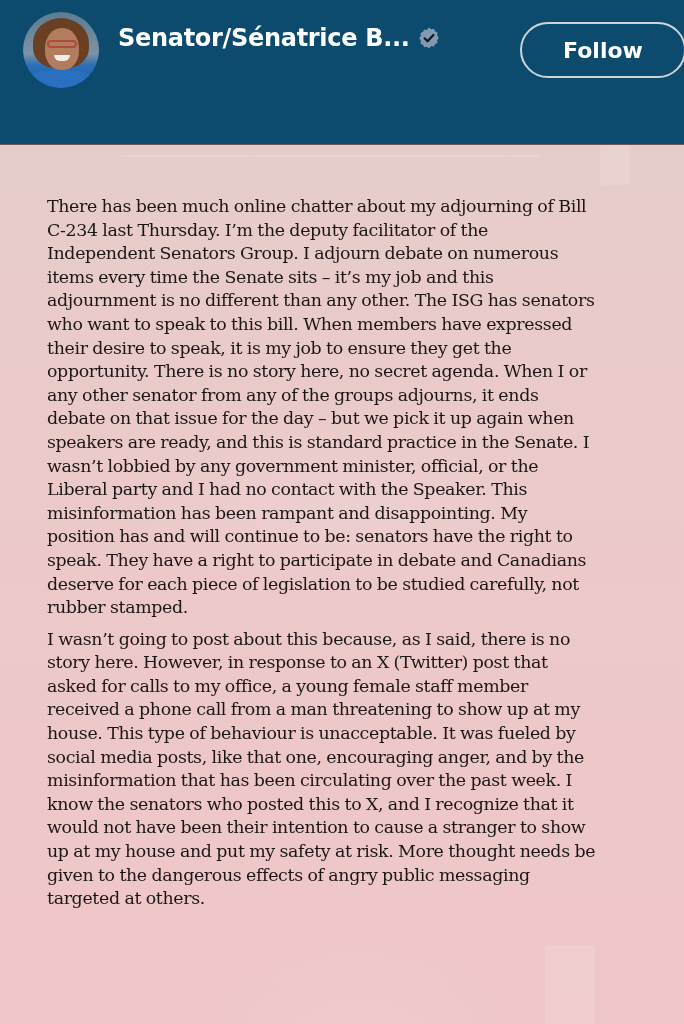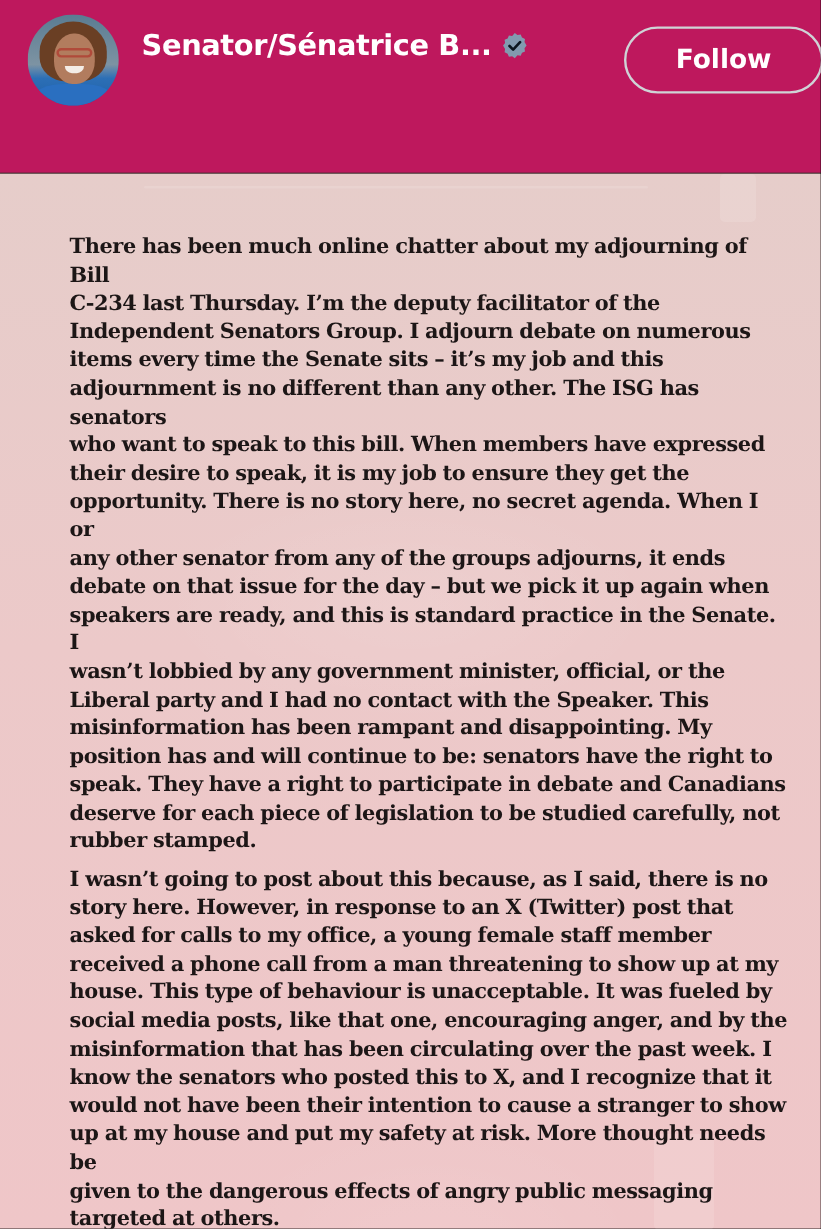--- a/index.html
+++ b/index.html
@@ -12,21 +12,21 @@
     overflow: hidden;
     position: relative;
     background: #000;
     font-family: "DejaVu Sans", sans-serif;
   }
   .header {
     position: absolute;
     left: 0; top: 0;
     width: 684px;
     height: 144px;
-    background: #be185d;
+    background: #0c4a6e;
   }
   .avatar {
     position: absolute;
     left: 23px; top: 12px;
     width: 76px; height: 76px;
     border-radius: 50%;
     overflow: hidden;
     background: radial-gradient(circle at 50% 38%, #b07a5c 0 22%, #6b4028 23% 34%, transparent 35%),
                 linear-gradient(180deg, #5a7c92 0%, #7d93a3 55%, #2c6fb6 70%, #1f5fa8 100%);
   }
@@ -134,23 +134,22 @@
     left: 46px; top: 50px;
     width: 610px;
     color: #1c1616;
     font-family: "DejaVu Serif", serif;
     font-size: 17.4px;
     line-height: 23.6px;
     letter-spacing: -0.35px;
     word-spacing: -0.5px;
   }
   .post-text p {
-    margin: 0 0 8px 12px;
+    margin: 0 0 8px 1px;
     white-space: pre-line;
-    font-weight: bold;
   }
 </style>
 </head>
 <body>
 
 <div class="header">
   <div class="avatar">
     <div class="shirt"></div>
     <div class="hair"></div>
     <div class="face"></div>

